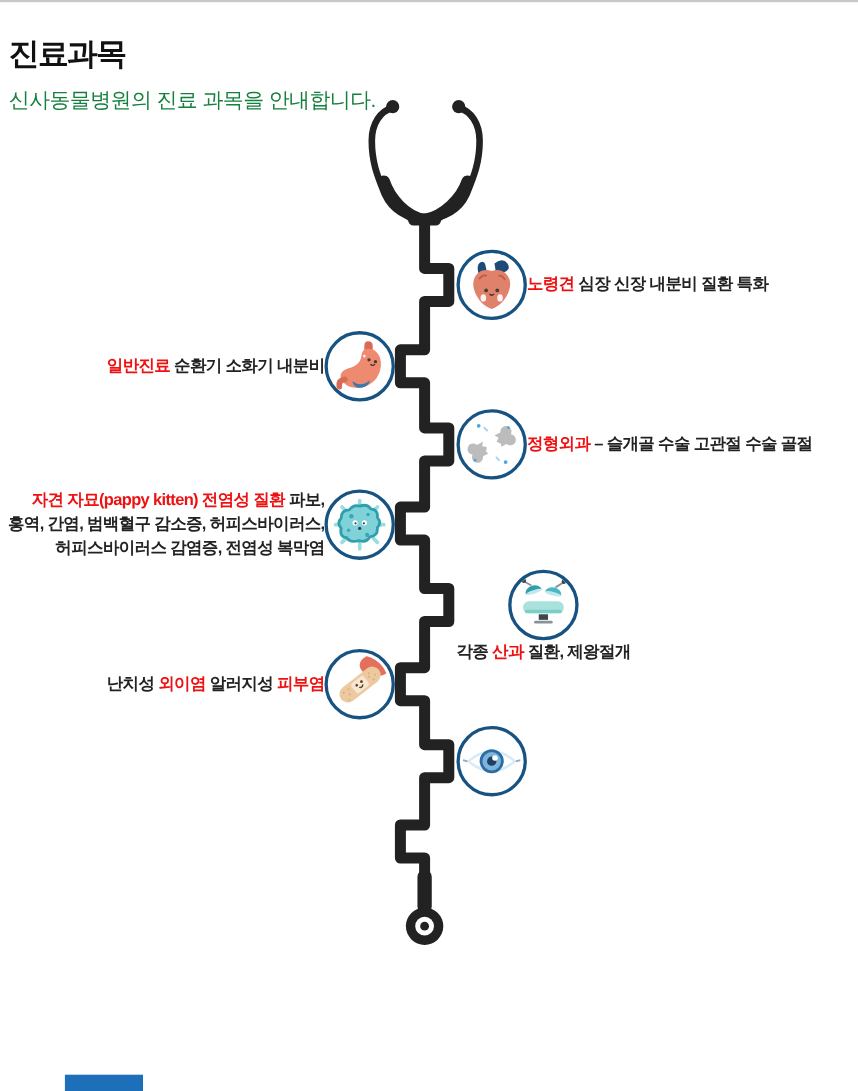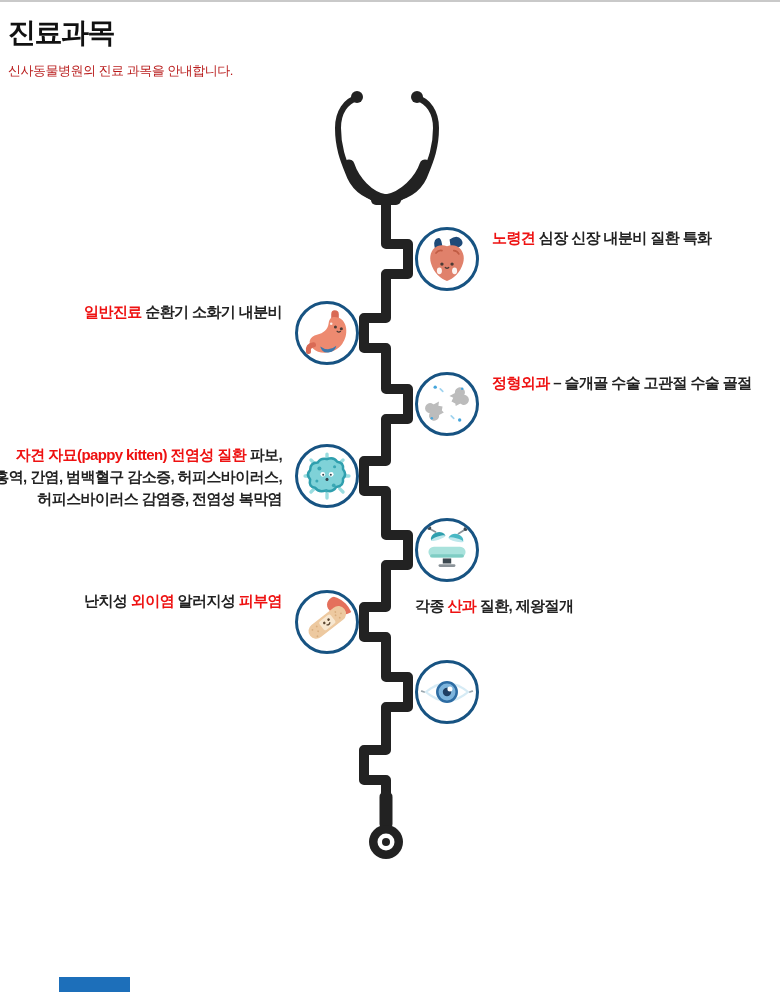--- a/index.html
+++ b/index.html
@@ -1,27 +1,27 @@
 <!DOCTYPE html>
 <html style="--red: #ee1111; --navy: #175382; --bluebox: #1d6fba;"><head>
 <meta charset="utf-8">
 <style>
   html,body{margin:0;padding:0;background:#fff;}
   .page{
     position:relative;width:780px;height:992px;margin:0 auto;background:#fff;
     overflow:hidden;border-top:2px solid #c9c9c9;
     font-family:"Liberation Sans",sans-serif;color:#222;
   }
-  .header{position:absolute;left:8px;top:12px;}
+  .header{position:absolute;left:8px;top:28px;}
   .header h1{margin:0;font-size:28px;font-weight:800;letter-spacing:-1.5px;color:#111;}
-  .header p{margin:10px 0 0 0;font-size:13px;color:#b91c1c;letter-spacing:-0.5px;}
+  .header p{margin:10px 0 0 0;font-size:19px;color:#15803d;letter-spacing:-0.5px;}
 
   .steth{position:absolute;left:320px;top:83px;}
 
-  .row{position:absolute;display:flex;gap:13px;}
+  .row{position:absolute;display:flex;align-items:center;gap:0;}
   .row.left{flex-direction:row-reverse;}
   .badge{
     width:64px;height:64px;box-sizing:border-box;border:3px solid var(--navy,#175382);
     border-radius:50%;background:#fff;flex:0 0 auto;
     display:flex;align-items:center;justify-content:center;overflow:hidden;
   }
   .txt{margin:0;font-size:15px;font-weight:700;letter-spacing:-0.6px;
        line-height:1.45;color:#222;white-space:nowrap;}
   .row.left .txt{text-align:right;}
   .row-4 .txt{text-align:left;}

